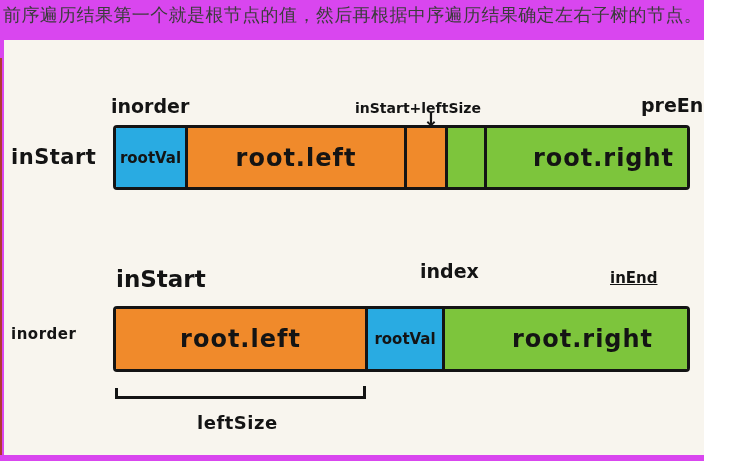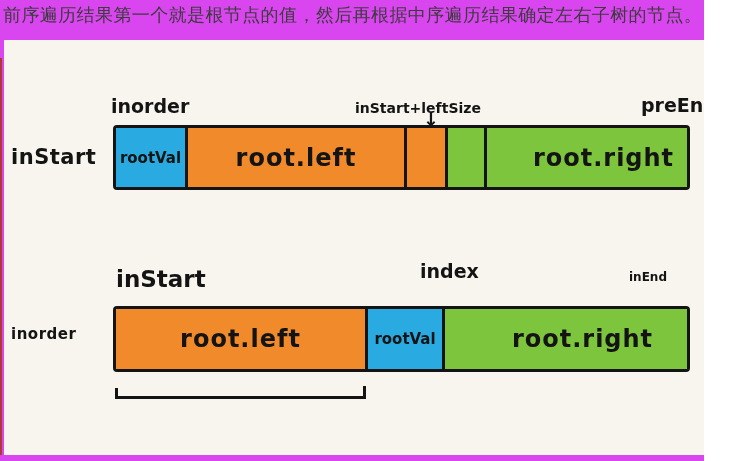--- a/index.html
+++ b/index.html
@@ -33,21 +33,21 @@
     font-weight:bold;
     font-family:"DejaVu Sans", sans-serif;
     white-space:nowrap;
     line-height:1.05;
   }
   .lbl-prestart{left:111px;top:97px;font-size:19px;}
   .lbl-premid{left:355px;top:101px;font-size:14px;}
   .lbl-preend{left:618px;top:96px;font-size:19px;margin-left:23px;}
   .lbl-instart{left:116px;top:267px;font-size:23px;}
   .lbl-index{left:376px;top:262px;font-size:19px;margin-left:44px;}
-  .lbl-inend{left:629px;top:271px;font-size:12px;}
+  .lbl-inend{left:610px;top:271px;font-size:15px;text-decoration:underline;}
   .row-label-pre{left:11px;top:146px;font-size:21px;letter-spacing:0.5px;}
   .row-label-in{left:11px;top:327px;font-size:15px;letter-spacing:0.5px;}
   .arrow-down{
     position:absolute;left:423px;top:110px;
     font-size:19px;font-weight:bold;color:#141414;line-height:1;
   }
   .bar{
     position:absolute;left:113px;width:577px;
     box-sizing:border-box;
     border:3px solid #141414;
@@ -144,15 +144,16 @@
       <span class="t-small">rootVal</span>
     </div>
     <div class="seg" style="width: 242px; background: rgb(125, 197, 60);">
       <span class="t-big">root.right</span>
     </div>
   </div>
 
   <div class="bracket">
     <div class="tick"></div>
   </div>
+  <div class="hand lbl-leftsize">leftSize</div>
 
 
 </div>
 
 </body></html>

